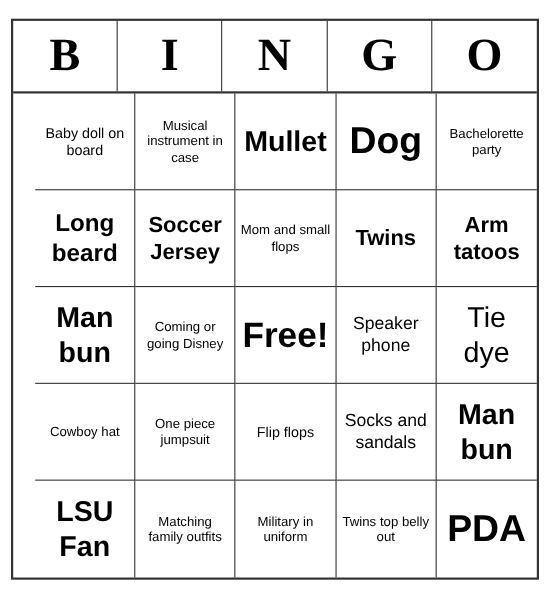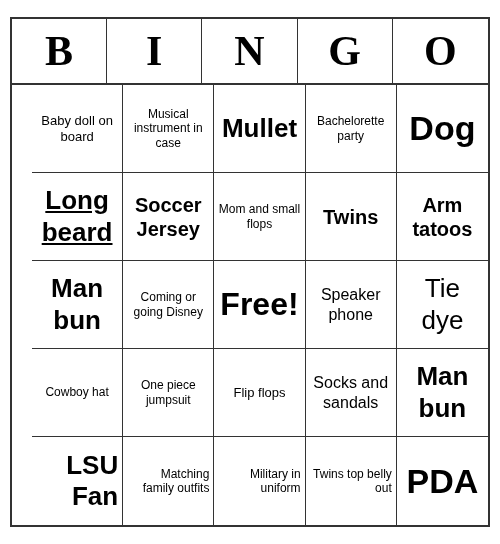--- a/index.html
+++ b/index.html
@@ -52,41 +52,40 @@
       padding: 6px 4px;
       min-height: 88px;
       font-size: 13px;
       line-height: 1.2;
     }
     .bingo-cell:nth-child(5n) {
       border-right: none;
     }
     .bingo-cell:nth-child(n+21) {
       border-bottom: none;
-      text-align: right;
     }
   </style>
 </head>
 <body>
 
 <div class="bingo-card">
   <div class="bingo-header">
   <div class="bingo-letter">B</div>
       <div class="bingo-letter">I</div>
       <div class="bingo-letter">N</div>
       <div class="bingo-letter">G</div>
       <div class="bingo-letter">O</div>
     </div>
   <div class="bingo-grid">
   <div class="bingo-cell" style="font-size: 13px;">Baby doll on board</div>
       <div class="bingo-cell" style="font-size: 12px;">Musical instrument in case</div>
       <div class="bingo-cell" style="font-size: 26px; font-weight: bold;">Mullet</div>
+      <div class="bingo-cell" style="font-size: 34px; font-weight: bold;">Dog</div>
       <div class="bingo-cell" style="font-size: 12px;">Bachelorette party</div>
-      <div class="bingo-cell" style="font-size: 34px; font-weight: bold;">Dog</div>
-      <div class="bingo-cell" style="font-size: 26px; font-weight: bold; text-decoration: underline;">Long beard</div>
+      <div class="bingo-cell" style="font-size: 22px; font-weight: bold;">Long beard</div>
       <div class="bingo-cell" style="font-size: 20px; font-weight: bold;">Soccer Jersey</div>
       <div class="bingo-cell" style="font-size: 12px;">Mom and small flops</div>
       <div class="bingo-cell" style="font-size: 20px; font-weight: bold;">Twins</div>
       <div class="bingo-cell" style="font-size: 20px; font-weight: bold;">Arm tatoos</div>
       <div class="bingo-cell" style="font-size: 26px; font-weight: bold;">Man bun</div>
       <div class="bingo-cell" style="font-size: 12px;">Coming or going Disney</div>
       <div class="bingo-cell" style="font-size: 32px; font-weight: bold;">Free!</div>
       <div class="bingo-cell" style="font-size: 16px;">Speaker phone</div>
       <div class="bingo-cell" style="font-size: 26px; font-weight: normal;">Tie dye</div>
       <div class="bingo-cell" style="font-size: 12px;">Cowboy hat</div>

